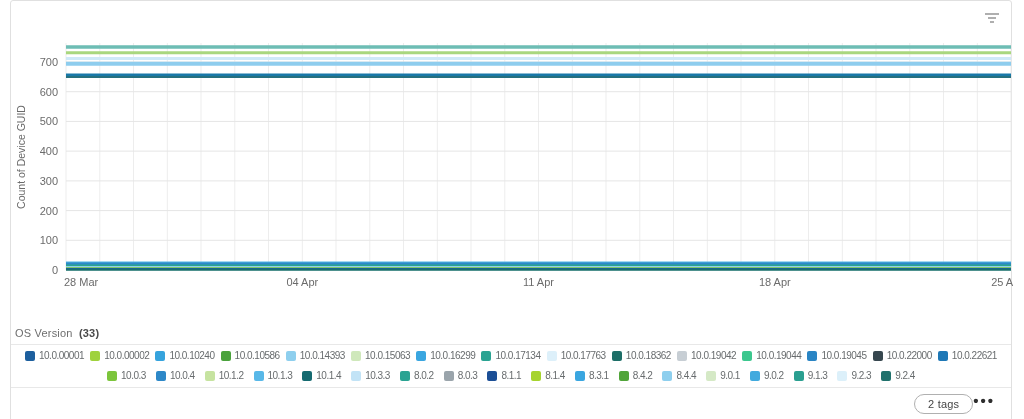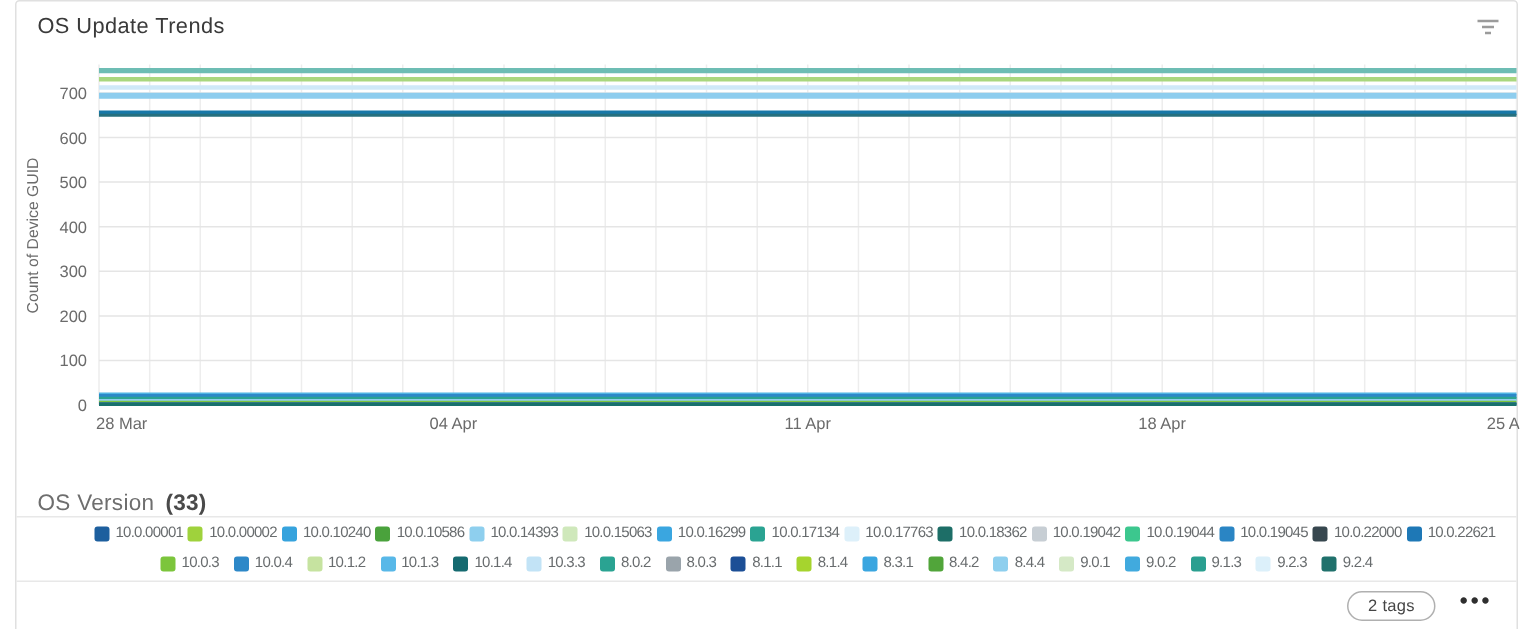--- a/index.html
+++ b/index.html
@@ -3,45 +3,44 @@
 <meta charset="utf-8">
 <style>
   html,body{margin:0;padding:0;background:#fff;width:1024px;height:419px;overflow:hidden;
             font-family:"Liberation Sans",sans-serif;-webkit-font-smoothing:antialiased;}
   .card{position:absolute;left:10px;top:0;width:1002px;height:438px;background:#fff;
         border:1px solid #e0e0e0;border-radius:3px;box-sizing:border-box;}
   .hdr{position:absolute;top:0;left:0;right:0;height:30px;}
   .title{position:absolute;left:14px;top:9px;font-size:14.5px;color:#3a3a3a;letter-spacing:.3px;}
   .filter{position:absolute;right:10px;top:11px;cursor:pointer;line-height:0;}
   .chart{position:absolute;left:0;top:28px;}
-  .lg-hdr{position:absolute;left:14px;top:326px;font-size:15px;color:#6e6e6e;letter-spacing:.2px;}
+  .lg-hdr{position:absolute;left:4px;top:326px;font-size:11px;color:#6e6e6e;letter-spacing:.2px;}
   .lg-count{color:#4a4a4a;font-weight:bold;margin-left:3px;}
   .divider{position:absolute;left:0;right:0;height:1px;background:#e8e8e8;}
   .div1{top:343px;}
   .div2{top:386px;}
   .lg-rows{position:absolute;left:14px;right:14px;top:348px;}
   .lg-row{display:flex;align-items:center;height:13px;margin-bottom:7px;white-space:nowrap;}
-  .lg-row-1{justify-content:space-between;margin-left:38px;}
+  .lg-row-1{justify-content:space-between;}
   .lg-row-2{justify-content:center;gap:10px;}
   .lg-item{display:inline-flex;align-items:center;cursor:pointer;}
   .lg-chip{width:10px;height:10px;border-radius:2px;margin-right:4px;flex:0 0 auto;}
   .lg-label{font-size:10px;letter-spacing:-0.5px;color:#686c6e;}
   .footer{position:absolute;left:0;right:0;top:386px;height:33px;display:flex;align-items:center;
-          justify-content:flex-end;gap:16px;padding-right:16px;box-sizing:border-box;}
+          justify-content:flex-end;padding-right:16px;box-sizing:border-box;}
   .tags{font-family:"Liberation Sans",sans-serif;font-size:11px;color:#454545;background:#fff;
         border:1px solid #b0b0b0;border-radius:12px;padding:3px 13px;cursor:pointer;letter-spacing:.2px;}
   .more{font-size:15px;letter-spacing:2px;color:#2e2e2e;cursor:pointer;line-height:1;
         position:relative;top:-3px;font-weight:bold;}
 </style>
 </head>
 <body>
 
 <div class="card">
   <div class="hdr">
-    <span class="title">OS Update Trends</span>
     <span class="filter">
       <svg width="18" height="12" viewBox="0 0 18 12">
         <line x1="2" y1="2" x2="16" y2="2" stroke="#9b9b9b" stroke-width="1.6"></line>
         <line x1="5" y1="6" x2="13" y2="6" stroke="#9b9b9b" stroke-width="1.6"></line>
         <line x1="7" y1="10" x2="11" y2="10" stroke="#9b9b9b" stroke-width="1.6"></line>
       </svg>
     </span>
   </div>
 
   <svg class="chart" width="1002" height="272" viewBox="0 0 1002 272">

